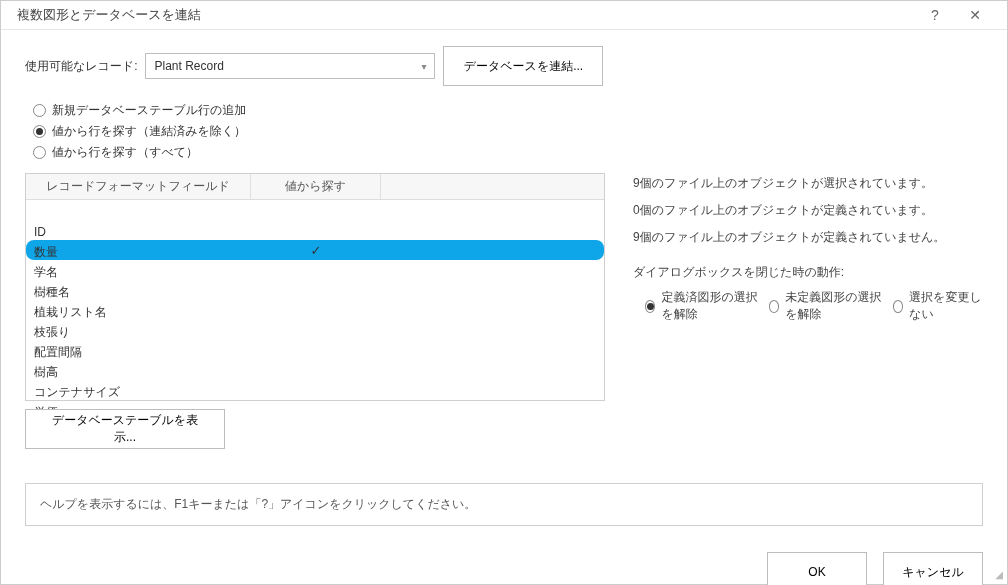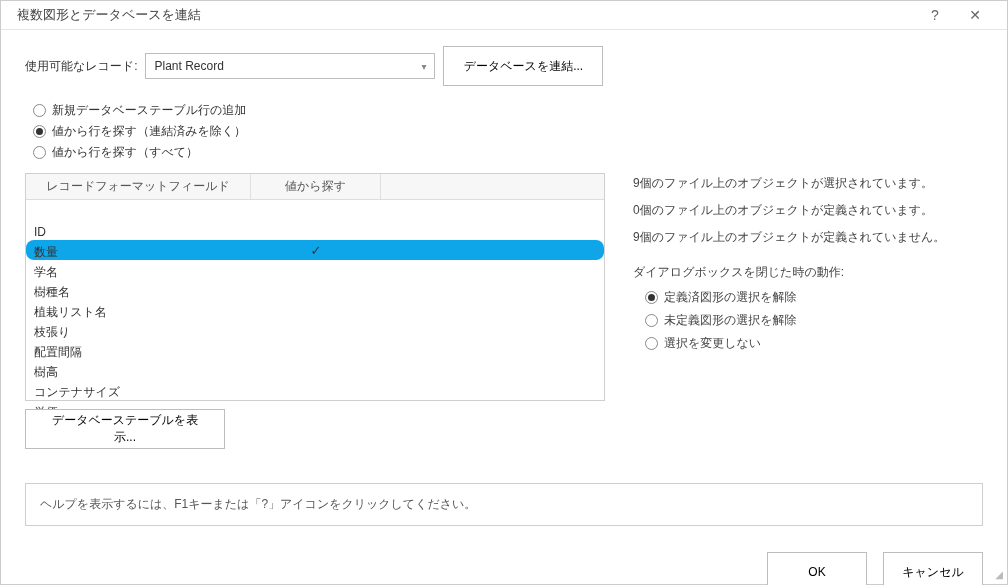--- a/index.html
+++ b/index.html
@@ -148,21 +148,21 @@
   .td.col-find { width: 130px; display:flex; justify-content:center; }
   .check { font-size: 13px; color: #333; }
   .btn-show-table { margin-top: 8px; width: 200px; }
   .right-info {
     flex: 1;
     padding-top: 2px;
     color: #444;
   }
   .right-info .stat { margin-bottom: 10px; }
   .close-caption { margin-top: 18px; margin-bottom: 8px; }
-  .close-radios { margin-left: 12px; display:flex; flex-direction:column; gap:6px; }
+  .close-radios { margin-left: 12px; display:flex; flex-direction:row; gap:6px;align-items:center; }
   .help-box {
     border: 1px solid #cfcfcf;
     padding: 12px 14px;
     color: #555;
     margin-top: 34px;
   }
   .footer {
     display: flex;
     justify-content: flex-end;
     gap: 16px;

